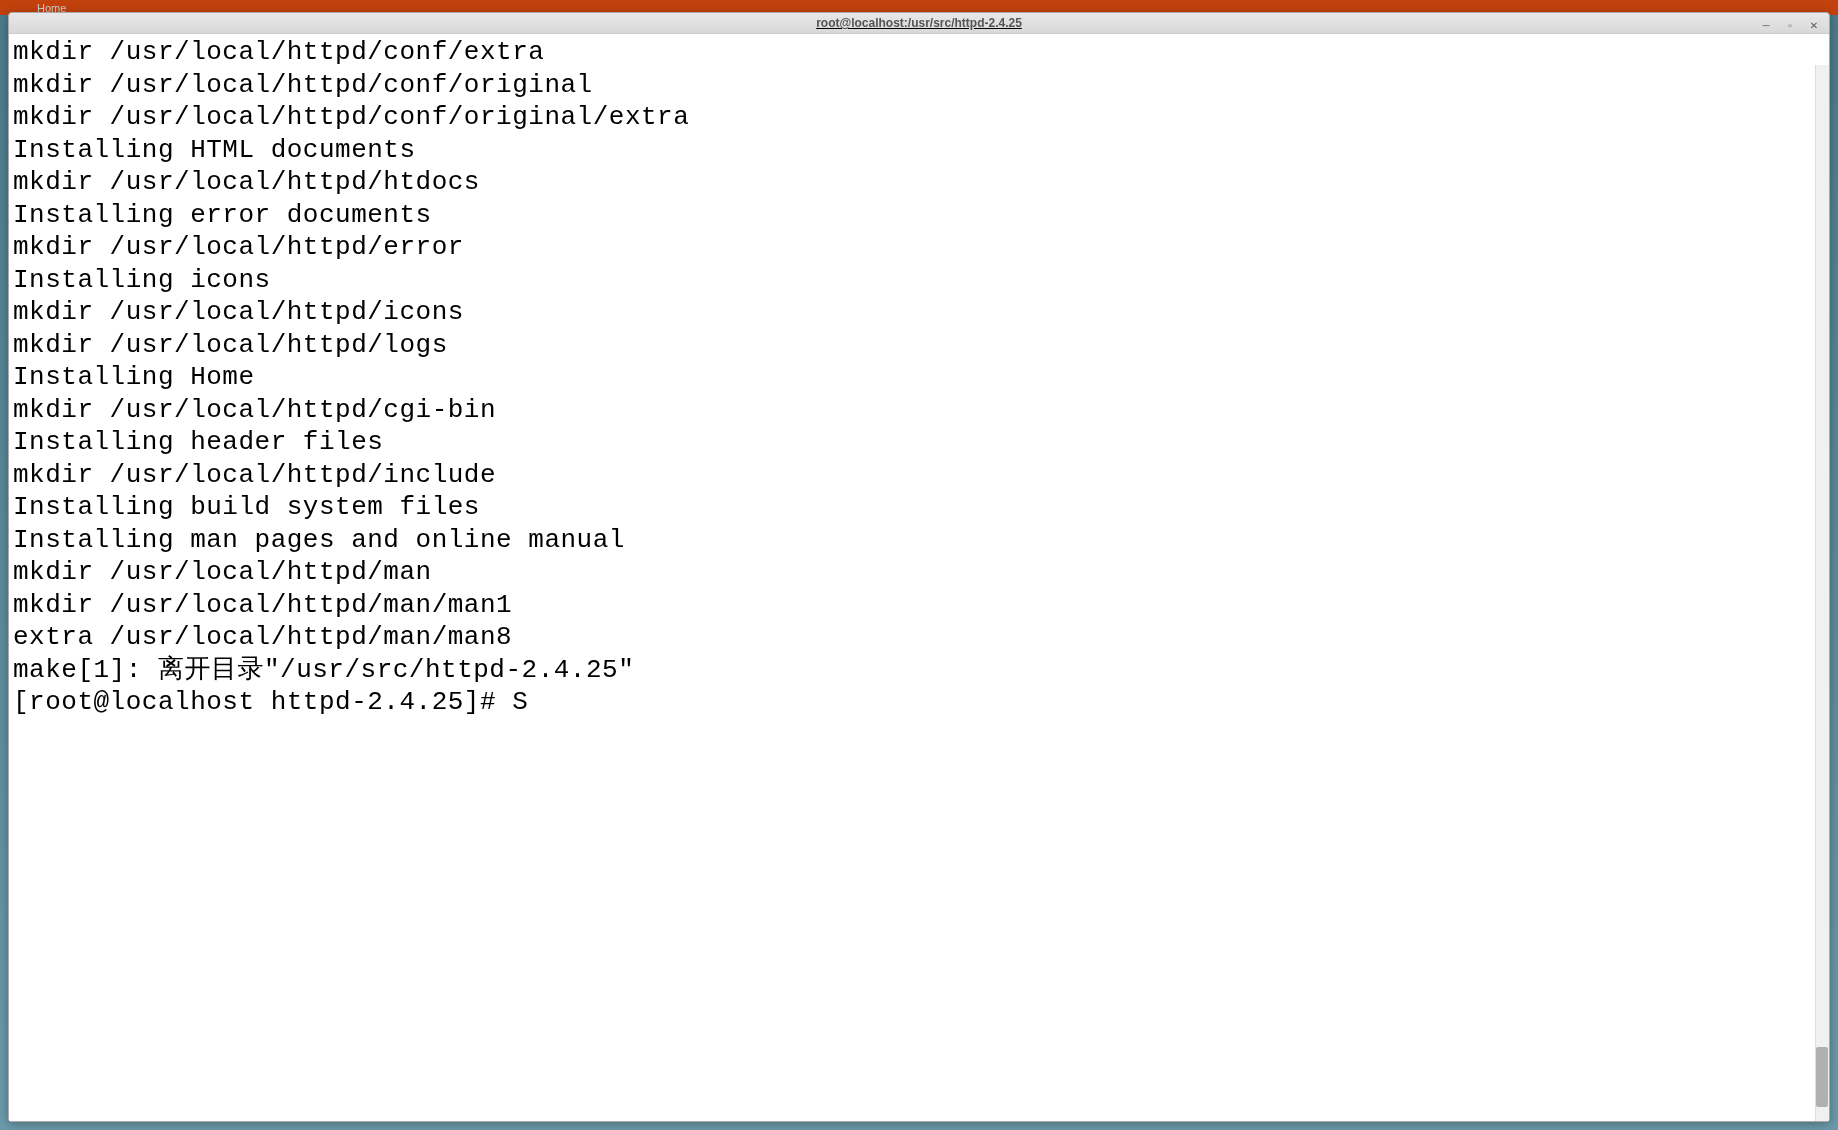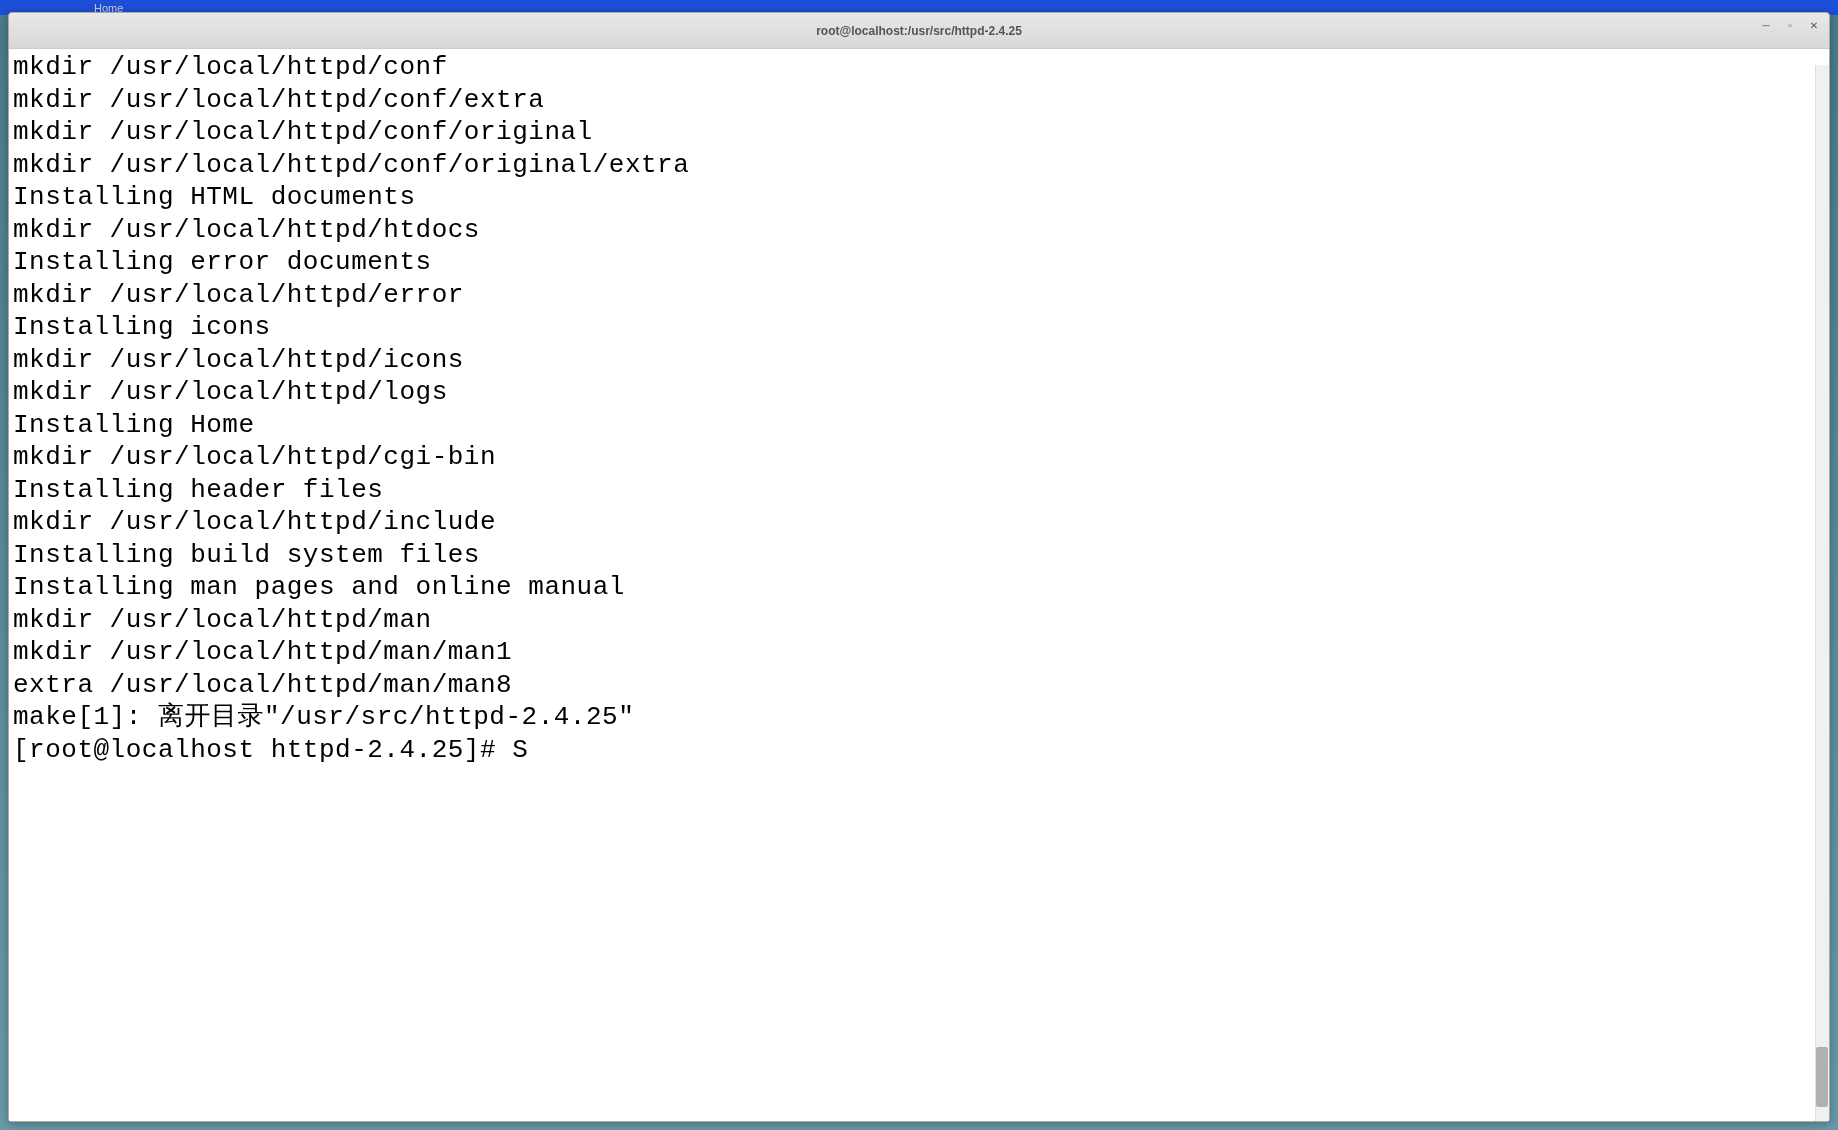--- a/index.html
+++ b/index.html
@@ -14,52 +14,53 @@
       height: 1130px;
       overflow: hidden;
       position: relative;
     }
     .taskbar {
       position: absolute;
       top: 0;
       left: 0;
       right: 0;
       height: 15px;
-      background: #1d4ed8;
+      background: #c2410c;
       display: flex;
       align-items: center;
-      padding-left: 84px;
+      padding-left: 27px;
     }
     .taskbar-item {
       color: #ccc;
       font-size: 11px;
       padding: 0 10px;
     }
     .window {
       position: absolute;
       top: 12px;
       left: 8px;
       right: 8px;
       bottom: 8px;
       background: #f2f2f2;
       border: 1px solid #aaa;
       border-radius: 4px;
       display: flex;
       flex-direction: column;
       box-shadow: 0 2px 10px rgba(0,0,0,0.3);
     }
     .titlebar {
-      height: 36px;
+      height: 21px;
       background: linear-gradient(to bottom, #e8e8e8, #d8d8d8);
       border-bottom: 1px solid #ccc;
       display: flex;
       align-items: center;
       justify-content: center;
       position: relative;
       border-radius: 4px 4px 0 0;
+      text-decoration: underline;
     }
     .titlebar-title {
       font-size: 12px;
       color: #555;
       font-weight: bold;
     }
     .window-controls {
       position: absolute;
       right: 4px;
       top: 2px;
@@ -143,21 +144,20 @@
         <span>▫</span>
       </div>
       <div class="window-control">
         <span>✕</span>
       </div>
     </div>
   </div>
 
 
   <div class="terminal-content">
-    <div class="terminal-line">mkdir /usr/local/httpd/conf</div>
     <div class="terminal-line">mkdir /usr/local/httpd/conf/extra</div>
     <div class="terminal-line">mkdir /usr/local/httpd/conf/original</div>
     <div class="terminal-line">mkdir /usr/local/httpd/conf/original/extra</div>
     <div class="terminal-line">Installing HTML documents</div>
     <div class="terminal-line">mkdir /usr/local/httpd/htdocs</div>
     <div class="terminal-line">Installing error documents</div>
     <div class="terminal-line">mkdir /usr/local/httpd/error</div>
     <div class="terminal-line">Installing icons</div>
     <div class="terminal-line">mkdir /usr/local/httpd/icons</div>
     <div class="terminal-line">mkdir /usr/local/httpd/logs</div>

